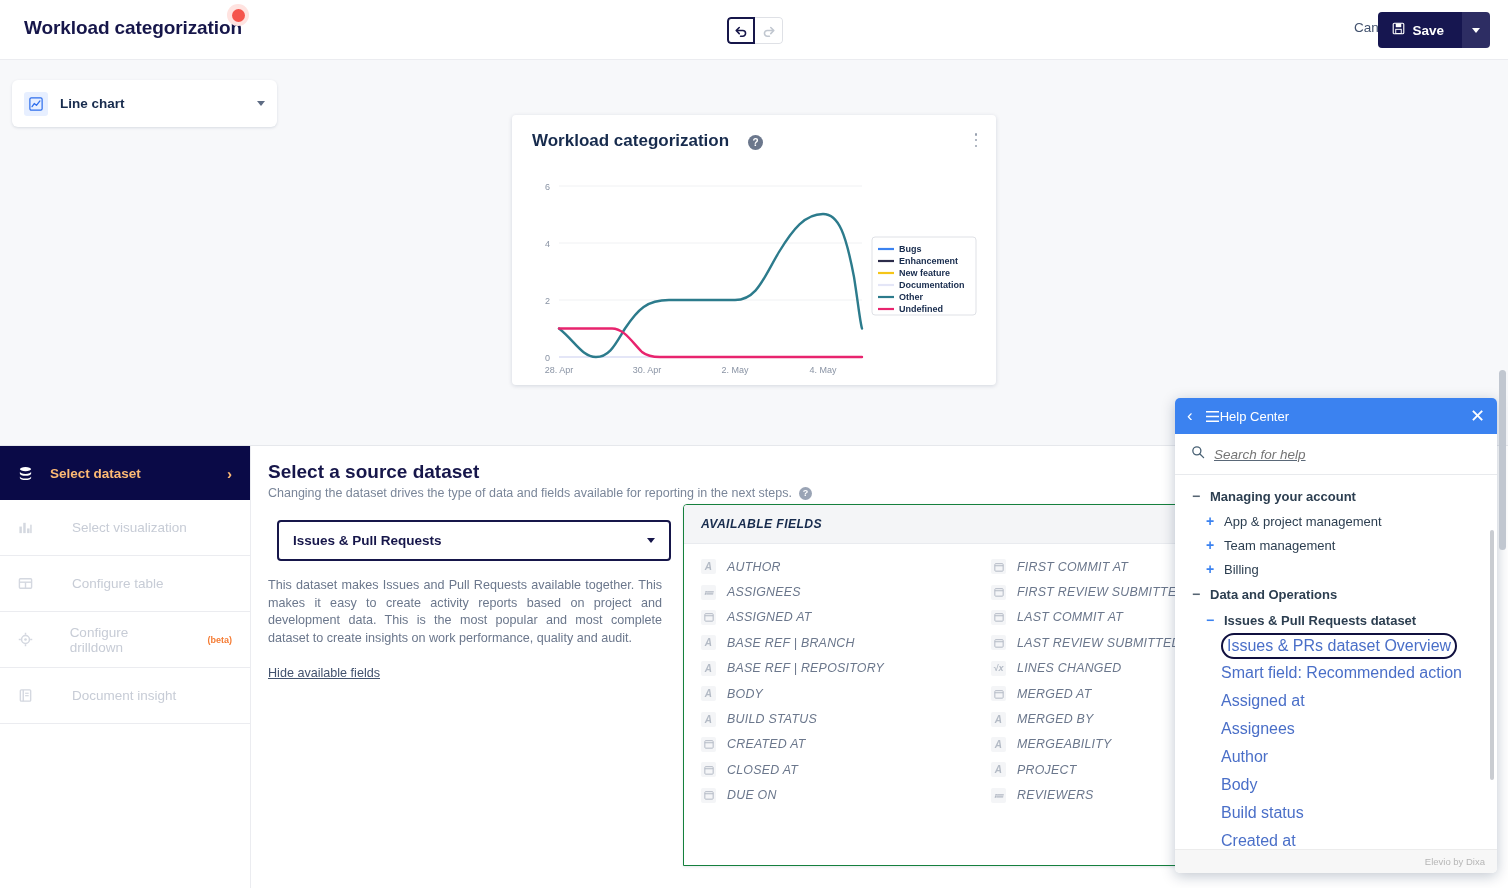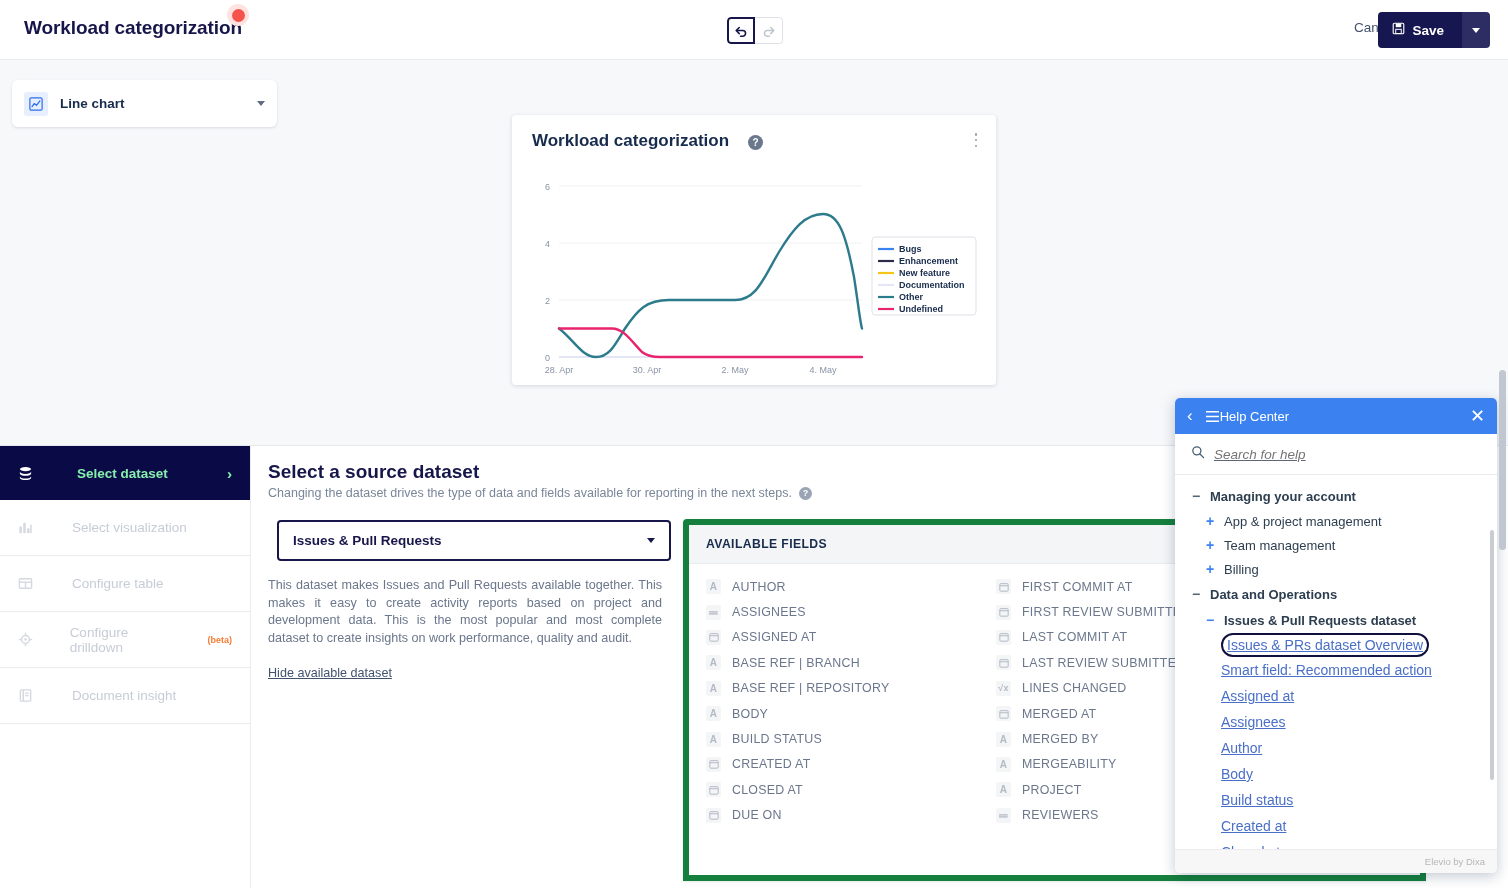--- a/index.html
+++ b/index.html
@@ -115,21 +115,21 @@
 
   
   .rail { position: absolute; left: 0; top: 0; width: 251px; height: 443px; background: #fff;
           border-right: 1px solid #ebecf0; }
   .rail-item {
     height: 56px; display: flex; align-items: center; padding: 0 18px;
     border-bottom: 1px solid #ebecf0; font-size: 13.5px; cursor: pointer;
   }
   .rail-item .ri-ico { width: 20px; margin-right: 12px; display: flex; align-items: center; }
   .rail-item.active {
-    background: #0a0a47; color: #86efac; font-weight: bold; height: 54px; border-bottom: none; gap: 27px;
+    background: #0a0a47; color: #fdba74; font-weight: bold; height: 54px; border-bottom: none;
   }
   .rail-item.disabled { color: #c7ccd6; cursor: default; gap: 22px; }
   .rail-chevron { margin-left: auto; font-size: 15px; }
   .beta-tag { font-size: 9px; color: #f57c34; vertical-align: super; margin-left: 14px; font-weight: bold; }
 
   
   .step { position: absolute; left: 251px; top: 0; right: 0; height: 443px; background: #fff; }
   .step-title {
     position: absolute; left: 17px; top: 15px;
     font-size: 19px; font-weight: bold; color: #16164a;
@@ -154,23 +154,23 @@
     position: absolute; left: 17px; top: 131px; width: 394px;
     font-size: 12.6px; line-height: 17.6px; color: #6b778c; text-align: justify;
   }
   .hide-fields {
     position: absolute; left: 17px; top: 220px; font-size: 12.6px;
     color: #42526e; text-decoration: underline; cursor: pointer;
   }
 
   
   .fields-card {
-    position: absolute; left: 432px; top: 73px; width: 743px; height: 362px;
-    background: #fff; border: 6px solid #15803d; border-radius: 4px 4px 0 0;
-    box-shadow: 0 1px 3px rgba(9,30,66,.10); overflow: hidden;
+    position: absolute; left: 432px; top: 58px; width: 743px; height: 362px;
+    background: #fff; border: 1px solid #15803d; border-radius: 4px 4px 0 0;
+    box-shadow: 0 1px 3px rgba(9,30,66,.10); overflow: hidden; font-style: italic;
   }
   .fields-head {
     height: 39px; background: #f4f5f7; border-bottom: 1px solid #e9ebef;
     display: flex; align-items: center; padding: 0 17px;
     font-size: 12.2px; font-weight: bold; color: #172b4d; letter-spacing: .4px;
   }
   .fields-body {
     padding: 10px 0 0 0; display: flex; flex-wrap: wrap; column-gap: 0;
     height: 322px; overflow: hidden;
   }
@@ -217,22 +217,22 @@
   }
   .hc-body { flex: 1; overflow: hidden; position: relative; padding: 8px 0 0 0; }
   .hc-group { display: flex; align-items: center; gap: 9px; padding: 5px 16px;
               font-size: 13px; font-weight: bold; color: #2c3e50; cursor: pointer; }
   .hc-group.lvl2 { padding-left: 30px; }
   .hc-sign { width: 10px; text-align: center; color: #3b82f0; font-weight: bold; font-size: 14px; }
   .hc-group.lvl1 > .hc-sign { color: #566573; }
   .hc-sub { display: flex; align-items: center; gap: 9px; padding: 4px 16px 4px 30px;
             font-size: 13px; color: #2c3e50; cursor: pointer; }
   .hc-link {
-    padding: 5px 16px 5px 46px; font-size: 14px; color: #4a6fc8;
-    text-decoration: underline; cursor: pointer; display: block;
+    padding: 5px 16px 5px 46px; font-size: 16px; color: #4a6fc8;
+    cursor: pointer; display: block;
   }
   .hc-link.selected {
     display: inline-block; margin-left: 46px; padding: 2px 4px;
     border: 2px solid #10103f; border-radius: 13px; color: #4a6fc8;
   }
   .hc-scroll {
     position: absolute; right: 3px; top: 55px; width: 4px; height: 250px;
     background: #c9ccd1; border-radius: 2px;
   }
   .hc-foot {
@@ -431,21 +431,21 @@
         <span class="sub-help">?</span>
       </div>
 
       <div class="dataset-select">
         <span class="ds-label">Issues &amp; Pull Requests</span>
         <span class="ds-caret"></span>
       </div>
 
       <div class="dataset-desc">This dataset makes Issues and Pull Requests available together. This makes it easy to create activity reports based on project and development data. This is the most popular and most complete dataset to create insights on work performance, quality and audit.</div>
 
-      <div class="hide-fields">Hide available dataset</div>
+      <div class="hide-fields">Hide available fields</div>
 
       <div class="fields-card">
         <div class="fields-head">AVAILABLE FIELDS</div>
         <div class="fields-body">
 
           <div style="width:100%;display:flex;">
             <div style="width:290px;">
               <div class="field-row">
                   <span class="fi">A</span>
                   <span>AUTHOR</span>

